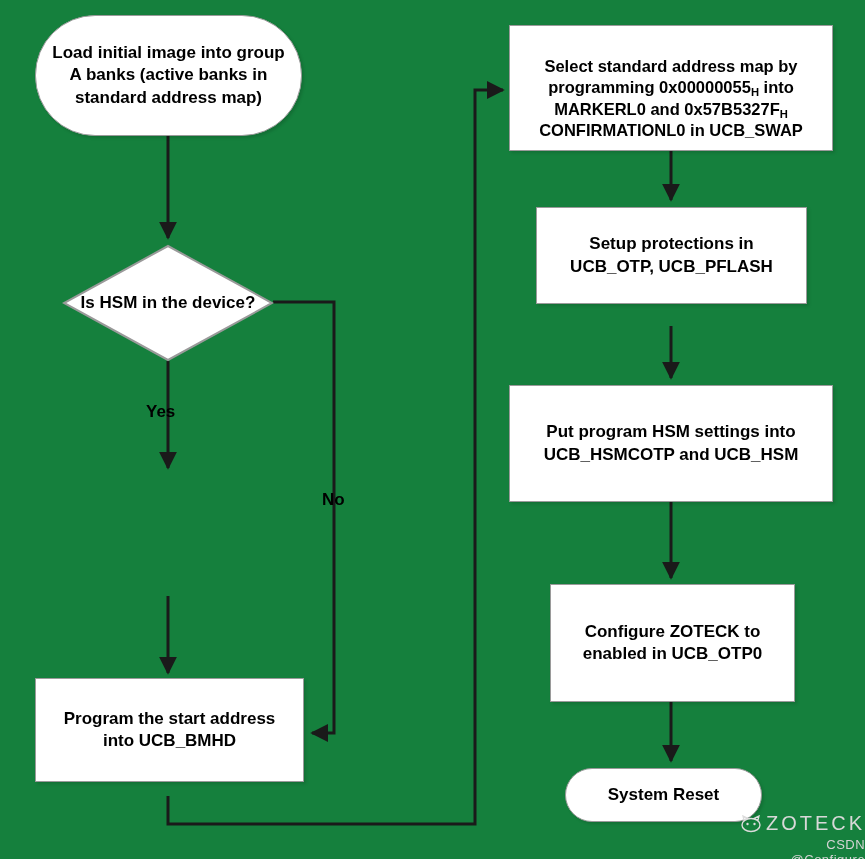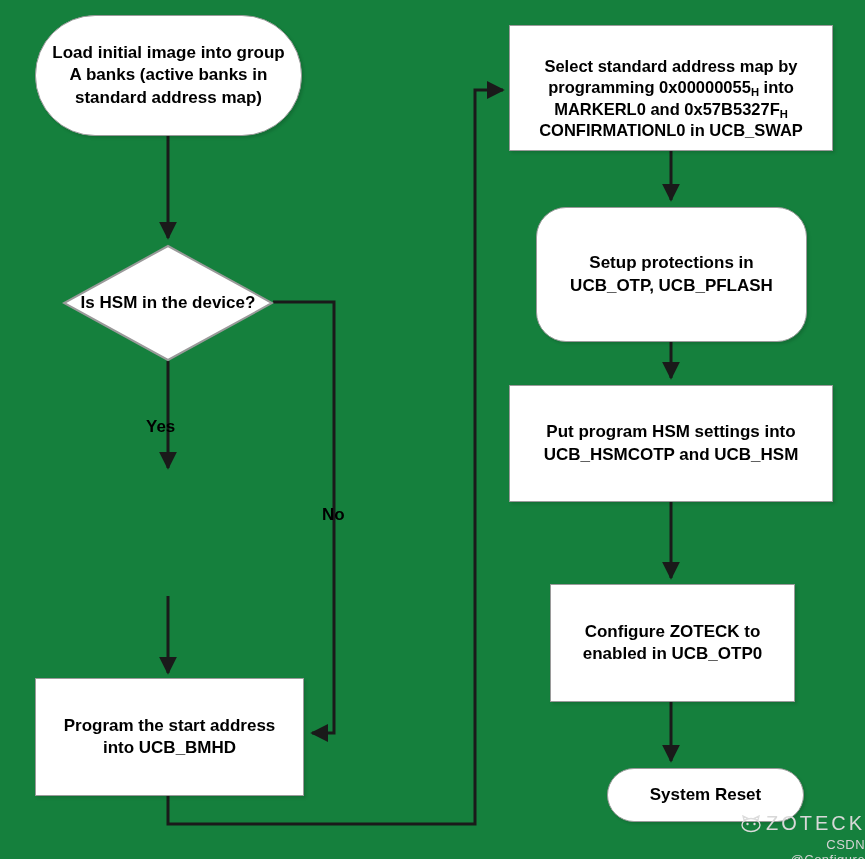--- a/index.html
+++ b/index.html
@@ -71,21 +71,20 @@
     font-weight: bold;
     color: #000;
     line-height: 1.3;
     white-space: pre-line;
   }
   .edge-label {
     position: absolute;
     font-weight: bold;
     color: #000;
     background: transparent;
-    margin-top: 15px;
   }
   .watermark {
     position: absolute;
     color: #d2d2d2;
     font-weight: normal;
     letter-spacing: 1px;
     user-select: none;
   }
   .wm-brand {
     font-size: 20px;
@@ -165,43 +164,43 @@
       <polygon points="106,2 210,59 106,116 2,59" fill="#ffffff" stroke="#9a9a9a" stroke-width="2"></polygon>
     </svg>
     <span class="dlabel" style="font-size:17px;">Is HSM in the device?</span>
   </div>
 
   <div class="edge-label" style="left:146px; top:402px; font-size:17px;">Yes</div>
 
 
   <div class="edge-label" style="left:322px; top:490px; font-size:17px;">No</div>
 
-  <div class="node process" style="left:35px; top:678px; width:269px; height:118px; font-size:17px;justify-content:center;">
+  <div class="node process" style="left:35px; top:678px; width:269px; height:104px; font-size:17px;justify-content:center;">
     <span class="txt">Program the start address into UCB_BMHD</span>
   </div>
 
   <div class="node process" style="left:509px; top:25px; width:324px; height:126px; font-size:16.5px;">
     <span class="txt">
       <span>Select standard address map by programming 0x00000055</span><sub>H</sub><span> into MARKERL0 and 0x57B5327F</span><sub>H</sub><span> CONFIRMATIONL0 in UCB_SWAP</span>
     </span>
   </div>
 
-  <div class="node process" style="left:536px; top:207px; width:271px; height:135px; font-size:17px;border-radius:30px;">
+  <div class="node process" style="left:536px; top:207px; width:271px; height:97px; font-size:17px;">
     <span class="txt">Setup protections in UCB_OTP, UCB_PFLASH</span>
   </div>
 
   <div class="node process" style="left:509px; top:385px; width:324px; height:117px; font-size:17px;">
     <span class="txt">Put program HSM settings into UCB_HSMCOTP and UCB_HSM</span>
   </div>
 
   <div class="node process" style="left:550px; top:584px; width:245px; height:118px; font-size:17px;">
     <span class="txt">Configure ZOTECK to enabled in UCB_OTP0</span>
   </div>
 
-  <div class="node terminal" style="left:607px; top:768px; width:197px; height:54px; font-size:17px;">
+  <div class="node terminal" style="left:565px; top:768px; width:197px; height:54px; font-size:17px;">
     <span class="txt">System Reset</span>
   </div>
 
   <div class="watermark" style="left:740px; top:812px;text-align:right;">
     <div class="wm-brand">
       <svg width="22" height="18" viewBox="0 0 22 18" xmlns="http://www.w3.org/2000/svg">
         <ellipse cx="11" cy="10" rx="9" ry="6.5" fill="none" stroke="#dcdcdc" stroke-width="1.4"></ellipse>
         <path d="M 4 5 L 3 1 L 8 3.5 Z" fill="none" stroke="#dcdcdc" stroke-width="1.3"></path>
         <path d="M 18 5 L 19 1 L 14 3.5 Z" fill="none" stroke="#dcdcdc" stroke-width="1.3"></path>
         <circle cx="7.5" cy="9" r="1.2" fill="#dcdcdc"></circle>

